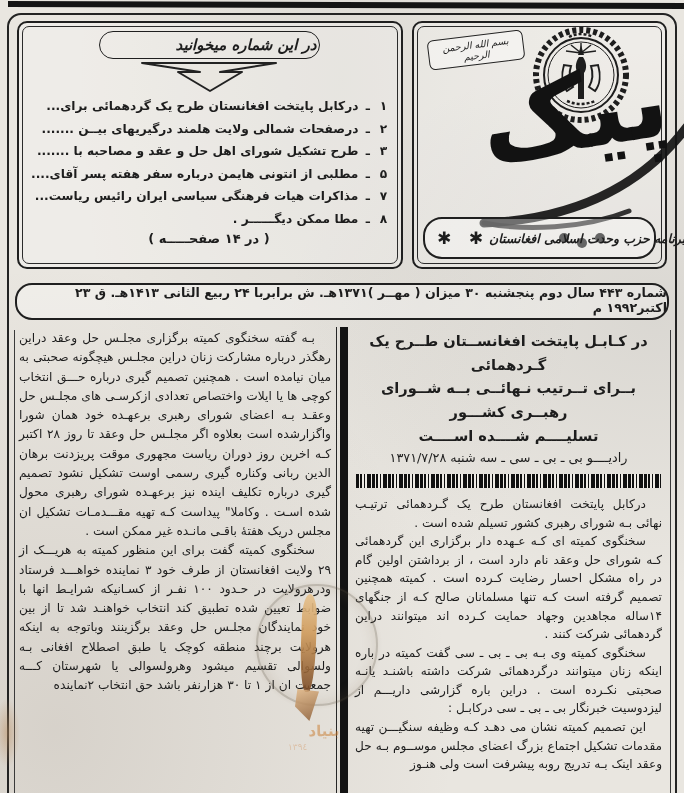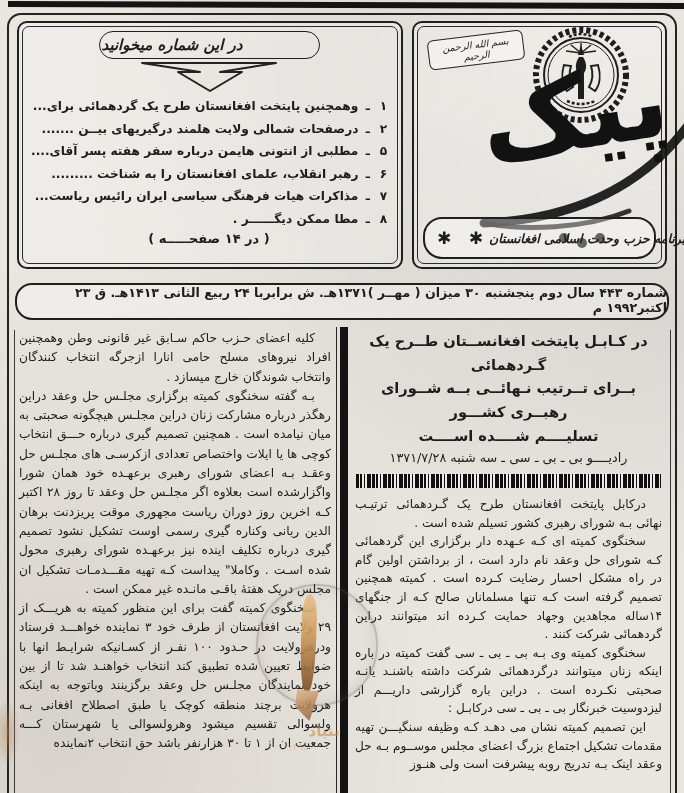--- a/index.html
+++ b/index.html
@@ -18,21 +18,21 @@
                border:2.5px solid #232323;border-radius:14px;}
   .inner-left-line{position:absolute;left:14px;top:330px;bottom:0;width:0;border-left:1.5px solid #3a3a3a;}
   .inner-right-line{position:absolute;right:13px;top:330px;bottom:0;width:0;border-right:1.5px solid #3a3a3a;}
   
   .header-row{position:absolute;left:17px;top:21px;right:17px;height:248px;display:flex;gap:9px;}
   .index-box,.masthead-box{border:2px solid #1f1f1f;border-radius:10px;position:relative;background:rgba(255,255,255,.25);}
   .index-box::before,.masthead-box::before{content:"";position:absolute;inset:3px;border:1px solid #2b2b2b;border-radius:7px;pointer-events:none;}
   .index-box{flex:0 0 296px;padding:8px 14px 4px 12px;}
   .masthead-box{flex:1;}
   .index-title-pill{margin:0 auto;width:215px;border:1.6px solid #1f1f1f;border-radius:17px;
-                    text-align:left;font-size:15px;font-style:italic;font-weight:bold;
+                    text-align:right;font-size:15px;font-style:italic;font-weight:bold;
                     padding:4px 2px;direction:rtl;}
   .down-arrow{display:block;margin:2px auto 0 auto;}
   .index-list{direction:rtl;margin-top:2px;}
   .idx-line{font-size:12.2px;font-weight:bold;line-height:22.5px;white-space:nowrap;overflow:hidden;}
   .idx-num{display:inline-block;min-width:10px;}
   .idx-dash{padding:0 3px;}
   .pages-note{direction:rtl;text-align:center;font-size:13px;font-weight:bold;margin-top:1px;}
   
   .bismillah{position:absolute;left:14px;top:12px;width:84px;border:1.6px solid #222;border-radius:6px;
              padding:3px 5px;font-size:9.5px;text-align:center;direction:rtl;font-style:italic;
@@ -96,42 +96,42 @@
     <div class="index-box">
       <div class="index-title-pill">در این شماره میخوانید</div>
       <svg class="down-arrow" width="150" height="32" viewBox="0 0 150 32">
         <path d="M8 2 L142 2 L86 11 L108 11 L76 30 L44 11 L66 11 Z" fill="#e9e6e0" stroke="#222" stroke-width="2" stroke-linejoin="round"></path>
       </svg>
       <div class="index-list">
 
           <div class="idx-line">
             <span class="idx-num">۱</span>
             <span class="idx-dash">ـ</span>
-            <span class="idx-text">وهمچنین پایتخت افغانستان طرح یک گردهمائی برای...</span>
+            <span class="idx-text">درکابل پایتخت افغانستان طرح یک گردهمائی برای...</span>
           </div>
 
           <div class="idx-line">
             <span class="idx-num">۲</span>
             <span class="idx-dash">ـ</span>
             <span class="idx-text">درصفحات شمالی ولایت هلمند درگیریهای بیــن .......</span>
           </div>
 
+          <div class="idx-line">
+            <span class="idx-num">۳</span>
+            <span class="idx-dash">ـ</span>
+            <span class="idx-text">طرح تشکیل شورای اهل حل و عقد و مصاحبه با .......</span>
+          </div>
 
 
           <div class="idx-line">
             <span class="idx-num">۵</span>
             <span class="idx-dash">ـ</span>
             <span class="idx-text">مطلبی از انتونی هایمن درباره سفر هفته پسر آقای....</span>
           </div>
 
-          <div class="idx-line">
-            <span class="idx-num">۶</span>
-            <span class="idx-dash">ـ</span>
-            <span class="idx-text">رهبر انقلاب، علمای افغانستان را به شناخت .........</span>
-          </div>
 
           <div class="idx-line">
             <span class="idx-num">۷</span>
             <span class="idx-dash">ـ</span>
             <span class="idx-text">مذاکرات هیات فرهنگی سیاسی ایران رائیس ریاست...</span>
           </div>
 
           <div class="idx-line">
             <span class="idx-num">۸</span>
             <span class="idx-dash">ـ</span>
@@ -185,21 +185,20 @@
     <span>شماره ۴۴۳ سال دوم پنجشنبه ۳۰ میزان ( مهــر )۱۳۷۱هـ. ش برابربا ۲۴ ربیع الثانی ۱۴۱۳هـ. ق ۲۳ اکتبر۱۹۹۲ م</span>
   </div>
 
   <div class="inner-left-line"></div>
   <div class="inner-right-line"></div>
 
   <div class="body-area">
 
     <div class="col col-left">
 
-        <p class="para">کلیه اعضای حـزب حاکم سـابق غیر قانونی وطن وهمچنین افراد نیروهای مسلح حامی انارا ازجرگه انتخاب کنندگان وانتخاب شوندگان خارج میسازد .</p>
 
         <p class="para">بـه گفته سخنگوی کمیته برگزاری مجلـس حل وعقد دراین رهگذر درباره مشارکت زنان دراین مجلـس هیچگونه صحبتی به میان نیامده است . همچنین تصمیم گیری درباره حـــق انتخاب کوچی ها یا ایلات واختصاص تعدادی ازکرسـی های مجلـس حل وعقـد بـه اعضای شورای رهبری برعهـده خود همان شورا واگزارشده است بعلاوه اگر مجلـس حل وعقد تا روز ۲۸ اکتبر کـه اخرین روز دوران ریاست مجهوری موقت پریزدنت برهان الدین ربانی وکناره گیری رسمی اوست تشکیل نشود تصمیم گیری درباره تکلیف اینده نیز برعهـده شورای رهبری محول شده اسـت . وکاملا" پیداست کـه تهیه مقـــدمـات تشکیل ان مجلس دریک هفتهٔ باقـی مانـده غیر ممکن است .</p>
 
         <p class="para">سخنگوی کمیته گفت برای این منظور کمیته به هریـــک از ۲۹ ولایت افغانستان از طرف خود ۳ نماینده خواهـــد فرستاد ودرهرولایت در حـدود ۱۰۰ نفـر از کسـانیکه شرایـط انها با ضوابط تعیین شده تطبیق کند انتخاب خواهنـد شد تا از بین خود نمایندگان مجلـس حل وعقد برگزینند وباتوجه به اینکه هرولایت برچند منطقه کوچک یا طبق اصطلاح افغانی بـه ولسوالی تقسیم میشود وهرولسوالی یا شهرستان کـــه جمعیت ان از ۱ تا ۳۰ هزارنفر باشد حق انتخاب ۲نماینده</p>
       </div>
 
     <div class="divider"></div>
 
     <div class="col col-right">
       <div>

